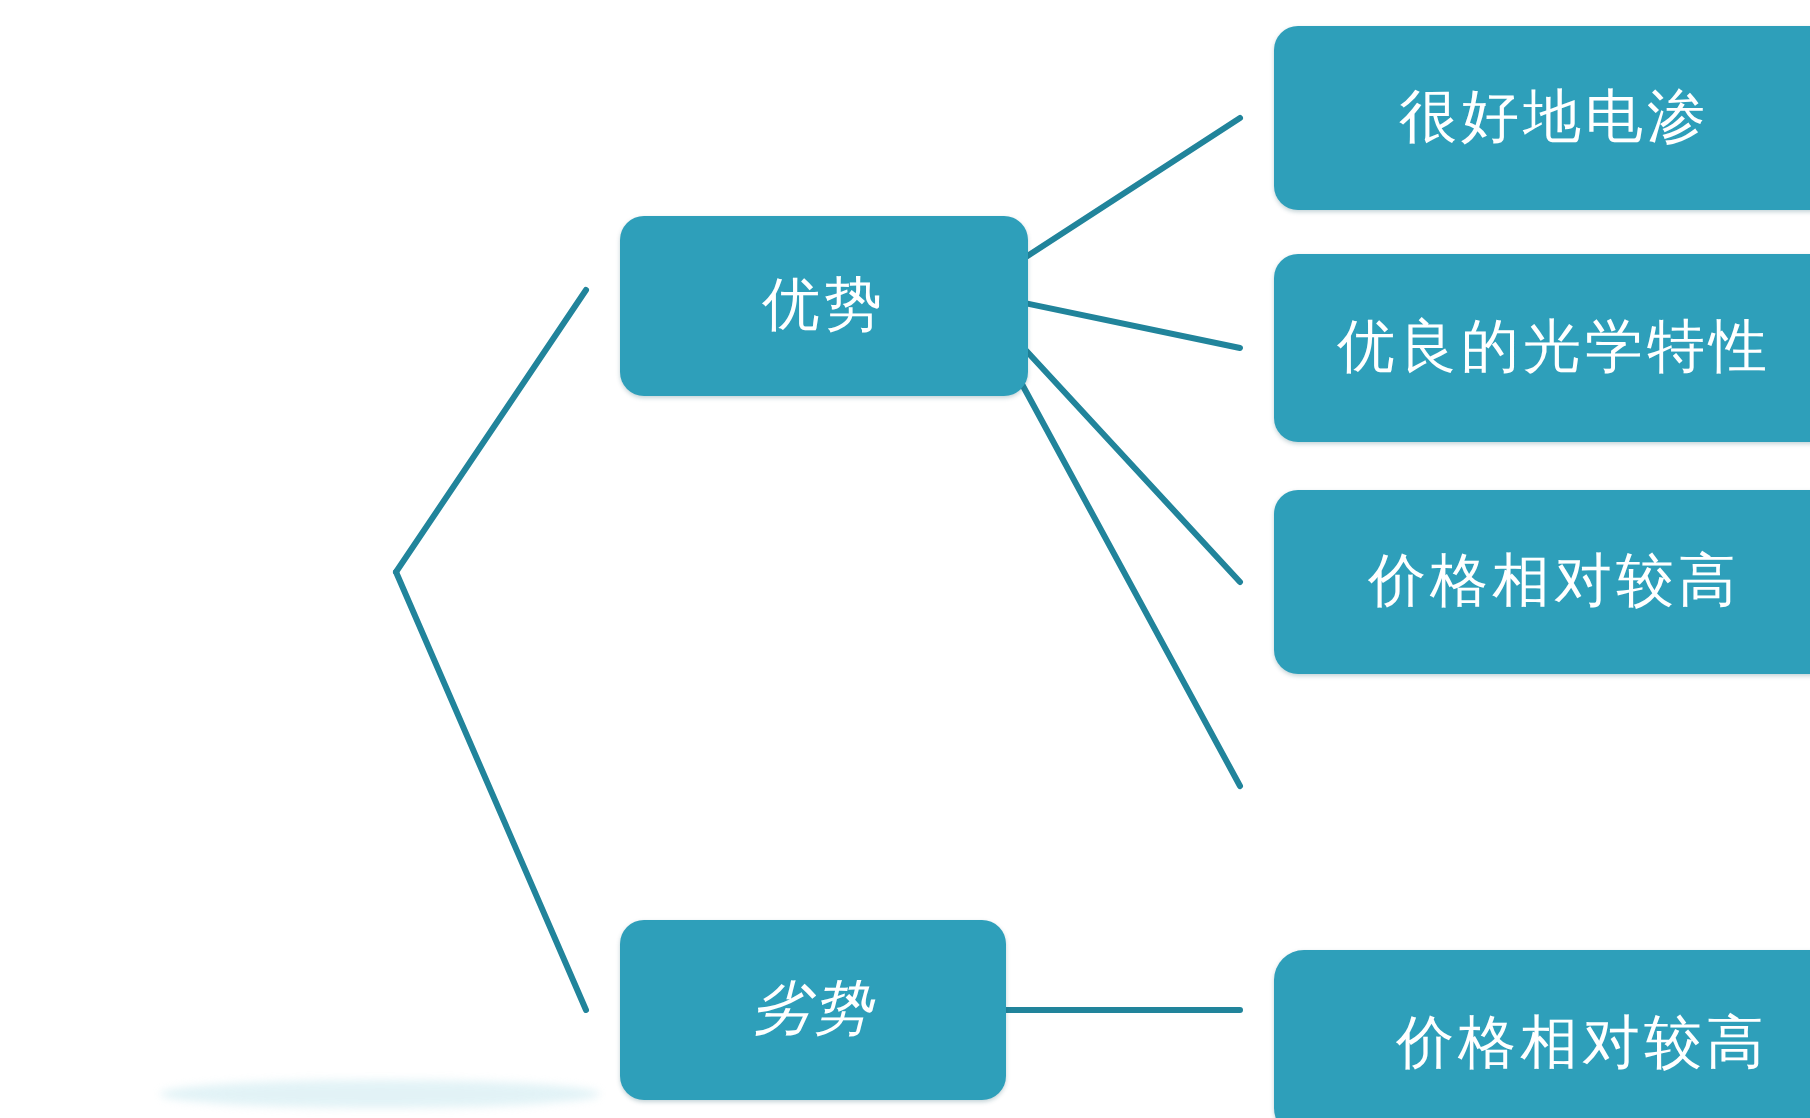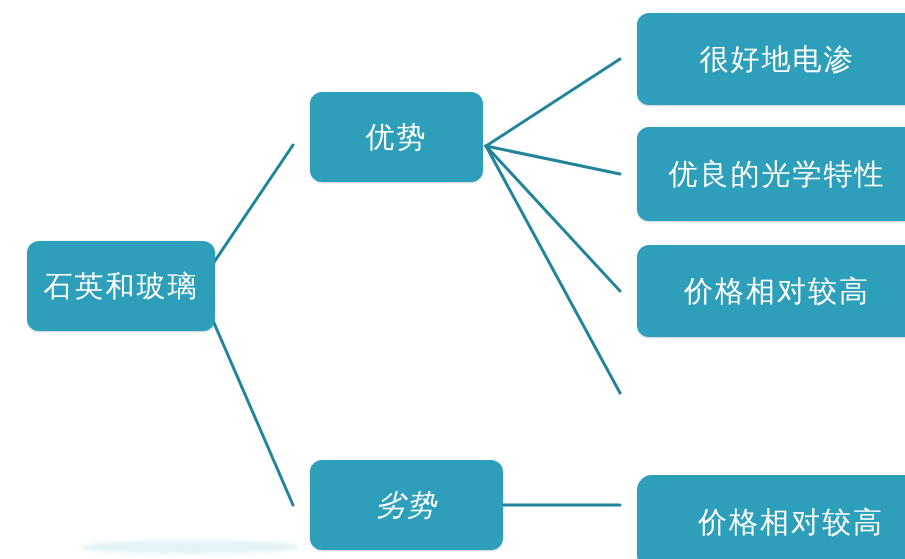--- a/index.html
+++ b/index.html
@@ -35,21 +35,21 @@
     line-height: 1.32;
     letter-spacing: 2px;
     padding: 0 12px;
     box-sizing: border-box;
     box-shadow: 0 1px 2px rgba(20, 80, 95, 0.25);
     margin-left: 17px;
   }
   
   .node-root   { left: 10px;  top: 241px; width: 188px; height: 90px; }
   
-  .node-adv    { left: 293px; top: 92px; width: 173px; height: 90px; }
+  .node-adv    { left: 293px; top: 108px; width: 204px; height: 90px; }
   .node-dis    { left: 293px; top: 460px; width: 193px; height: 90px; font-style: italic; }
   
   .node-c1     { left: 620px; top: 13px;  width: 280px; height: 92px; }
   .node-c2     { left: 620px; top: 127px; width: 280px; height: 94px; align-items: center; }
   .node-c3     { left: 620px; top: 245px; width: 280px; height: 92px; }
   .node-c4     { left: 620px; top: 347px; width: 280px; height: 93px; }
   .node-c5     { left: 620px; top: 475px; width: 308px; height: 94px; border-radius: 15px; }
   
   .ghost-smear {
     position: absolute;
@@ -74,23 +74,20 @@
     <line x1="198" y1="286" x2="293" y2="505" stroke="#21849B" stroke-width="3" stroke-linecap="round"></line>
 
     <line x1="486" y1="146" x2="620" y2="59" stroke="#21849B" stroke-width="3" stroke-linecap="round"></line>
     <line x1="486" y1="146" x2="620" y2="174" stroke="#21849B" stroke-width="3" stroke-linecap="round"></line>
     <line x1="486" y1="146" x2="620" y2="291" stroke="#21849B" stroke-width="3" stroke-linecap="round"></line>
     <line x1="486" y1="146" x2="620" y2="393" stroke="#21849B" stroke-width="3" stroke-linecap="round"></line>
 
     <line x1="486" y1="505" x2="620" y2="505" stroke="#21849B" stroke-width="3" stroke-linecap="round"></line>
   </svg>
 
-  <div class="node node-root">
-    <span>石英和玻璃</span>
-  </div>
 
   <div class="node node-adv">
     <span>优势</span>
   </div>
 
   <div class="node node-dis">
     <span>劣势</span>
   </div>
 
   <div class="node node-c1">

